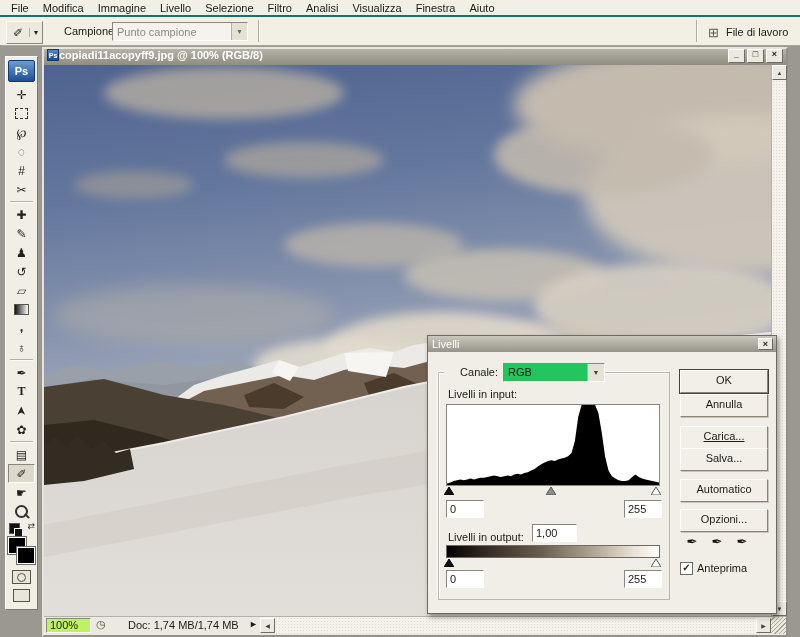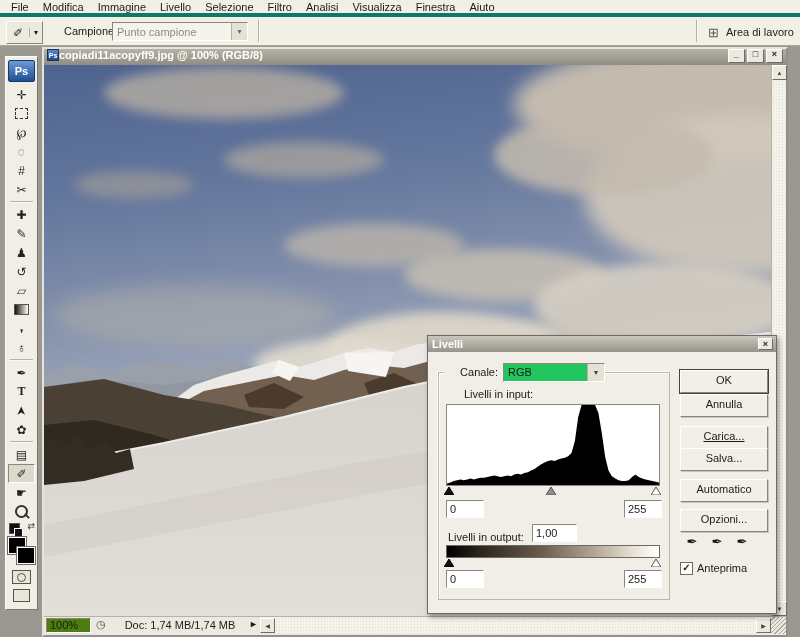--- a/index.html
+++ b/index.html
@@ -1,21 +1,21 @@
 <!DOCTYPE html>
 <html><head>
 <meta charset="utf-8">
 <style>
   html,body{margin:0;padding:0;background:#6e6c64;}
   #screen{position:relative;width:800px;height:637px;overflow:hidden;
     font-family:"Liberation Sans",sans-serif;font-size:11px;color:#1c1b18;
     background:#9a9890;user-select:none;}
   
   #menubar{position:absolute;left:0;top:0;width:800px;height:17px;background:#f2f0e4;
-    border-bottom:4px solid #0f766e;display:flex;align-items:center;padding-left:4px;box-sizing:border-box;}
+    border-bottom:2px solid #0f766e;display:flex;align-items:center;padding-left:4px;box-sizing:border-box;}
   .menu-item{padding:1px 7px;cursor:default;}
   #optionsbar{position:absolute;left:0;top:17px;width:800px;height:29px;background:#f2f0e4;
     border-bottom:1px solid #a9a69a;box-sizing:border-box;}
   .tool-sample{position:absolute;left:6px;top:4px;height:21px;display:flex;align-items:center;
     background:#eceadf;border:1px solid;border-color:#fff #8a887c #8a887c #fff;}
   .tool-sample .tglyph{width:22px;text-align:center;font-size:12px;}
   .tool-sample .tarrow{width:12px;text-align:center;font-size:8px;border-left:1px solid #b5b2a5;}
   #campione-label{position:absolute;left:64px;top:8px;}
   .combo{position:absolute;display:flex;align-items:center;background:#f5f3ec;
     border:1px solid;border-color:#8a887e #fff #fff #8a887e;box-sizing:border-box;}
@@ -65,32 +65,32 @@
     color:#1c1b18;font-size:9px;line-height:9px;text-align:center;font-weight:bold;}
   #canvas{position:absolute;left:0;top:16px;width:727px;height:551px;overflow:hidden;background:#cfd2d6;}
   
   .sb-track{background:#f4f2ea;background-image:radial-gradient(#dedbd0 26%,transparent 27%);background-size:3px 3px;}
   #vscroll{position:absolute;left:727px;top:16px;width:15px;height:551px;border-left:1px solid #b5b2a5;box-sizing:border-box;}
   #hscroll{position:absolute;left:216px;top:0px;height:17px;width:511px;}
   .sbtn{position:absolute;width:15px;height:15px;background:#ece9e0;border:1px solid;
     border-color:#fff #6e6c62 #6e6c62 #fff;box-sizing:border-box;font-size:6px;color:#44423a;
     display:flex;align-items:center;justify-content:center;}
   #statusrow{position:absolute;left:0;top:567px;width:742px;height:17px;background:#ece9e0;border-top:1px solid #b5b2a5;box-sizing:border-box;}
-  #zoom-box{position:absolute;left:2px;top:1px;width:40px;height:13px;background:#4d7c0f;
+  #zoom-box{position:absolute;left:2px;top:1px;width:40px;height:13px;background:#bef264;
     border:1px solid;border-color:#8a887e #fff #fff #8a887e;padding-left:3px;line-height:13px;}
   #clock-icon{position:absolute;left:52px;top:1px;font-size:11px;color:#55534a;}
-  #doc-info{position:absolute;left:70px;top:2px;width:132px;text-align:center;}
+  #doc-info{position:absolute;left:84px;top:2px;width:132px;}
   #status-arrow{position:absolute;left:205px;top:2px;font-size:9px;}
   #resize-grip{position:absolute;left:727px;top:0;width:15px;height:17px;
     background:repeating-linear-gradient(135deg,#ece9e0 0 2px,#a8a59a 2px 3px);}
   
   #levels{position:absolute;left:427px;top:335px;width:348px;height:277px;background:#f0eee7;
     border:1px solid #6e6c62;box-shadow:2px 3px 5px rgba(0,0,0,.4);z-index:50;}
   #lv-titlebar{position:absolute;left:0;top:0;width:100%;height:16px;
-    background:linear-gradient(#c9c6bb,#96938a);color:#fff;font-weight:bold;
+    background:linear-gradient(#c9c6bb,#96938a);color:#fff;font-weight:normal;
     display:flex;align-items:center;padding-left:4px;box-sizing:border-box;}
   #lv-close{position:absolute;right:3px;top:2px;width:15px;height:12px;background:#ece9e0;
     border:1px solid;border-color:#fff #6e6c62 #6e6c62 #fff;font-size:9px;line-height:10px;text-align:center;font-weight:bold;color:#1c1b18;box-sizing:border-box;}
   #lv-frame{position:absolute;left:10px;top:36px;width:230px;height:226px;
     border:1px solid #b9b6ab;box-shadow:1px 1px 0 #fcfbf5 inset, -1px -1px 0 #fcfbf5;}
   .lv-label{position:absolute;background:#f0eee7;padding:0 2px;}
   #lv-channel-row{position:absolute;left:16px;top:26px;height:20px;display:flex;align-items:center;background:#f0eee7;}
   #lv-channel-label{width:54px;text-align:right;padding-right:5px;background:#f0eee7;}
   #lv-channel-combo{position:relative;width:102px;height:19px;display:flex;align-items:center;background:#22c55e;
     border:1px solid;border-color:#8a887e #fff #fff #8a887e;box-sizing:border-box;}
@@ -138,21 +138,21 @@
     </span>
     <span id="campione-label">Campione:</span>
     <span class="combo" id="campione-combo">
       <span class="cval">Punto campione</span>
       <span class="cbtn">▼</span>
     </span>
     <span class="vsep" style="left:258px;"></span>
     <span class="vsep" style="left:696px;"></span>
     <span id="workspace-btn">
       <span class="wicon">⊞</span>
-      <span>Area di lavoro</span>
+      <span>File di lavoro</span>
     </span>
   </div>
 
   <div id="toolbox">
     <div id="ps-logo">Ps</div>
     <div class="tool">
         <span>✛</span>
       </div>
     <div class="tool">
         <span class="i-marquee"></span>
@@ -329,21 +329,21 @@
     <div id="lv-frame"></div>
 
     <div id="lv-channel-row">
       <span id="lv-channel-label">Canale:</span>
       <span id="lv-channel-combo">
         <span style="flex:1;padding-left:4px;">RGB</span>
         <span class="cbtn">▼</span>
       </span>
     </div>
 
-    <span class="lv-label" style="left:34px;top:52px;">Livelli in input:</span>
+    <span class="lv-label" style="left:18px;top:52px;">Livelli in input:</span>
 
     <div id="histo-box">
       <svg width="212" height="80" viewBox="0 0 212 80" preserveAspectRatio="none">
         <polygon id="histogram-polygon" fill="#000000" points="0,80 0.0,78.4 3.4,77.6 6.7,76.0 10.1,75.2 13.5,74.4 16.8,75.2 20.2,74.4 23.6,73.6 26.9,74.4 30.3,73.6 33.7,72.8 37.0,72.8 40.4,72.0 43.7,71.2 47.1,70.4 50.5,71.2 53.8,72.0 57.2,71.2 60.6,70.4 63.9,71.2 67.3,69.6 70.7,68.8 74.0,69.6 77.4,68.0 80.8,67.2 84.1,65.6 87.5,64.0 90.9,61.6 94.2,59.2 97.6,57.6 101.0,56.0 104.3,55.2 107.7,56.0 111.0,54.4 114.4,53.6 117.8,52.8 121.1,51.2 124.5,48.0 127.9,36.0 131.2,12.0 134.6,0.0 138.0,0.0 141.3,0.0 144.7,0.0 148.1,0.0 151.4,8.0 154.8,28.0 158.2,52.0 161.5,65.6 164.9,71.2 168.3,73.6 171.6,75.2 175.0,76.0 178.3,76.0 181.7,75.2 185.1,72.0 188.4,69.6 191.8,72.0 195.2,73.6 198.5,74.4 201.9,75.2 205.3,76.0 208.6,76.8 212.0,77.6 212,80"></polygon>
       </svg>
     </div>
 
     <span class="slider" style="left:16px;top:151px;">
       <svg width="10" height="8">
           <polygon points="5,0 10,8 0,8" fill="#111" stroke="#000"></polygon>

